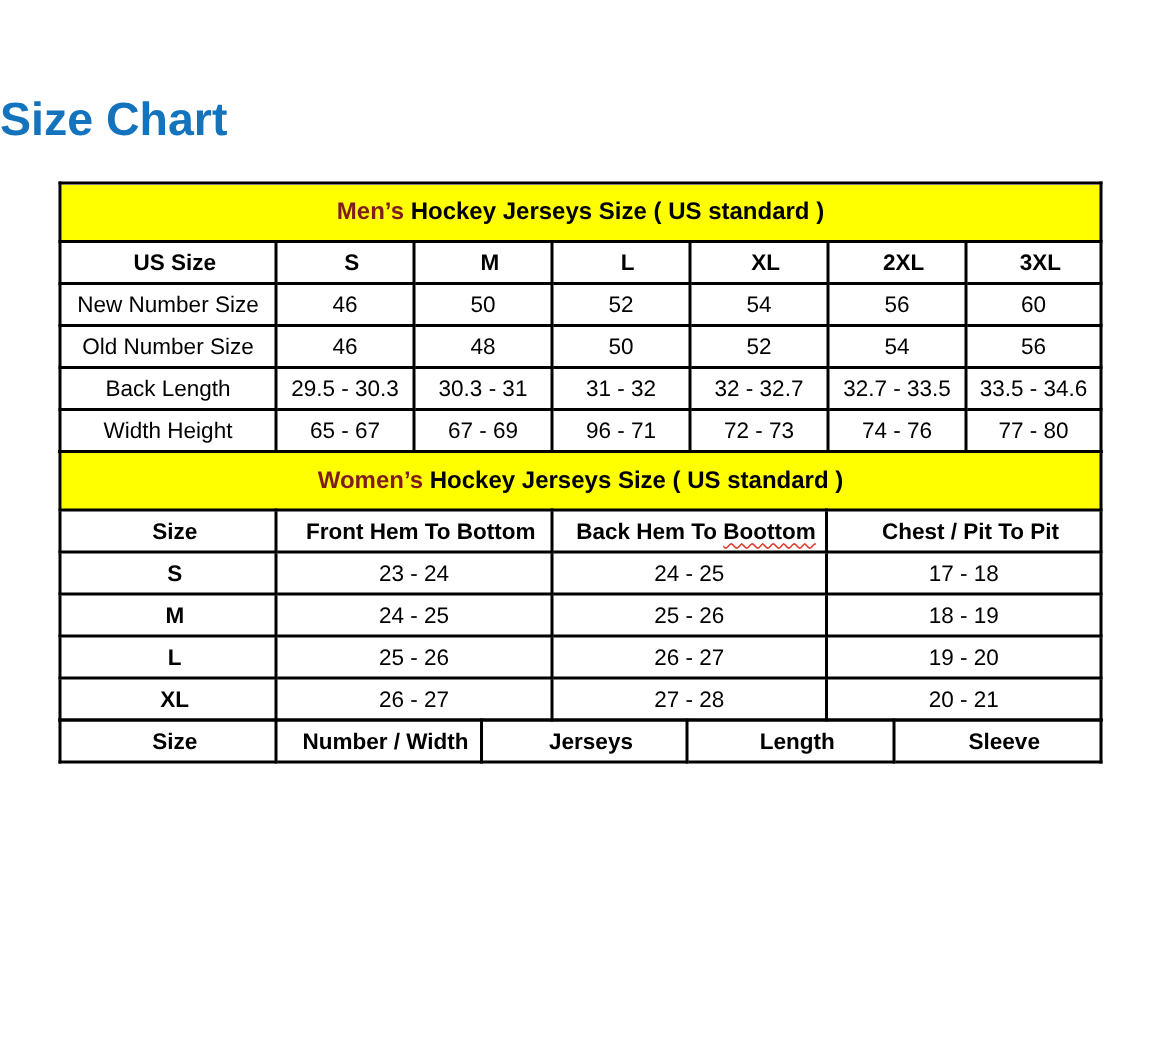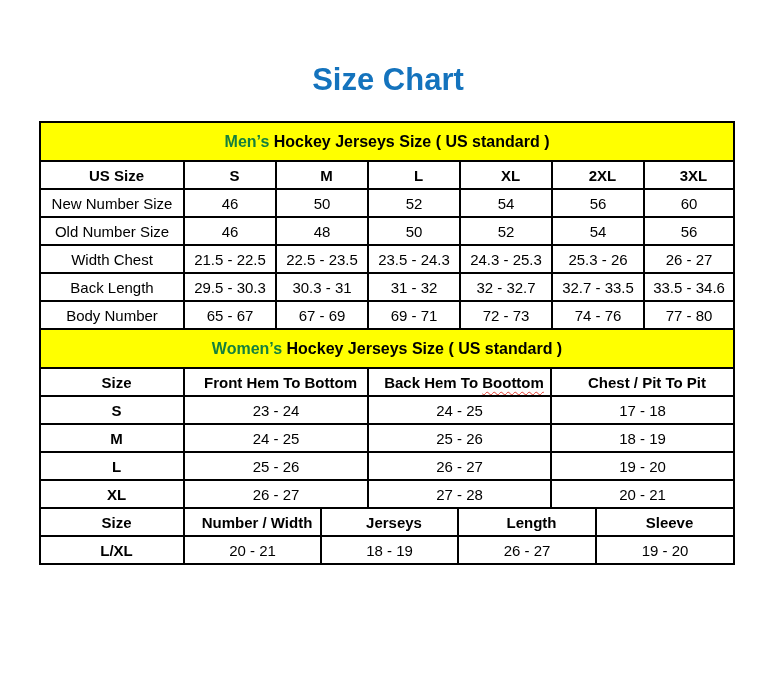--- a/index.html
+++ b/index.html
@@ -9,21 +9,20 @@
     font-family: "Liberation Sans", sans-serif;
     color: #000;
     position: relative;
     overflow: hidden;
   }
   .page-title {
     margin: 0;
     position: absolute;
     top: 62px; left: 0;
     width: 776px;
-    text-align: center;
     font-size: 31px;
     font-weight: bold;
     color: #1473BD;
     letter-spacing: 0px;
   }
   .tables {
     position: absolute;
     top: 121px; left: 39px;
     width: 694px;
   }
@@ -45,21 +44,21 @@
     overflow: hidden;
     font-weight: normal;
   }
   th { font-weight: bold; padding-left: 12px; }
   tr.band td {
     background: #FFFF00;
     height: 33px;
     font-weight: bold;
     font-size: 16px;
   }
-  .band-red { color: #15803d; margin-top: 35px; }
+  .band-red { color: #7f1d1d; margin-top: 35px; }
   .sp-err {
     text-decoration-line: underline;
     text-decoration-style: wavy;
     text-decoration-color: #e03c31;
     text-decoration-thickness: 1px;
     text-underline-offset: 3px;
   }
 </style>
 </head>
 <body>
@@ -103,42 +102,33 @@
     <tr>
       <td>Old Number Size</td>
       <td>46</td>
       <td>48</td>
       <td>50</td>
       <td>52</td>
       <td>54</td>
       <td>56</td>
     </tr>
     <tr>
-      <td>Width Chest</td>
-      <td>21.5 - 22.5</td>
-      <td>22.5 - 23.5</td>
-      <td>23.5 - 24.3</td>
-      <td>24.3 - 25.3</td>
-      <td>25.3 - 26</td>
-      <td>26 - 27</td>
-    </tr>
-    <tr>
       <td>Back Length</td>
       <td>29.5 - 30.3</td>
       <td>30.3 - 31</td>
       <td>31 - 32</td>
       <td>32 - 32.7</td>
       <td>32.7 - 33.5</td>
       <td>33.5 - 34.6</td>
     </tr>
     <tr>
-      <td>Body Number</td>
+      <td>Width Height</td>
       <td>65 - 67</td>
       <td>67 - 69</td>
-      <td>69 - 71</td>
+      <td>96 - 71</td>
       <td>72 - 73</td>
       <td>74 - 76</td>
       <td>77 - 80</td>
     </tr>
   </tbody>
     </table>
 
   <table>
     <colgroup>
       <col style="width:144px">
@@ -192,23 +182,16 @@
         <col style="width:138px">
     </colgroup>
     <tbody>
     <tr>
       <th>Size</th>
       <th>Number / Width</th>
       <th>Jerseys</th>
       <th>Length</th>
       <th>Sleeve</th>
     </tr>
-    <tr>
-      <th>L/XL</th>
-      <td>20 - 21</td>
-      <td>18 - 19</td>
-      <td>26 - 27</td>
-      <td>19 - 20</td>
-    </tr>
   </tbody>
     </table>
 
 </div>
 
 </body></html>

